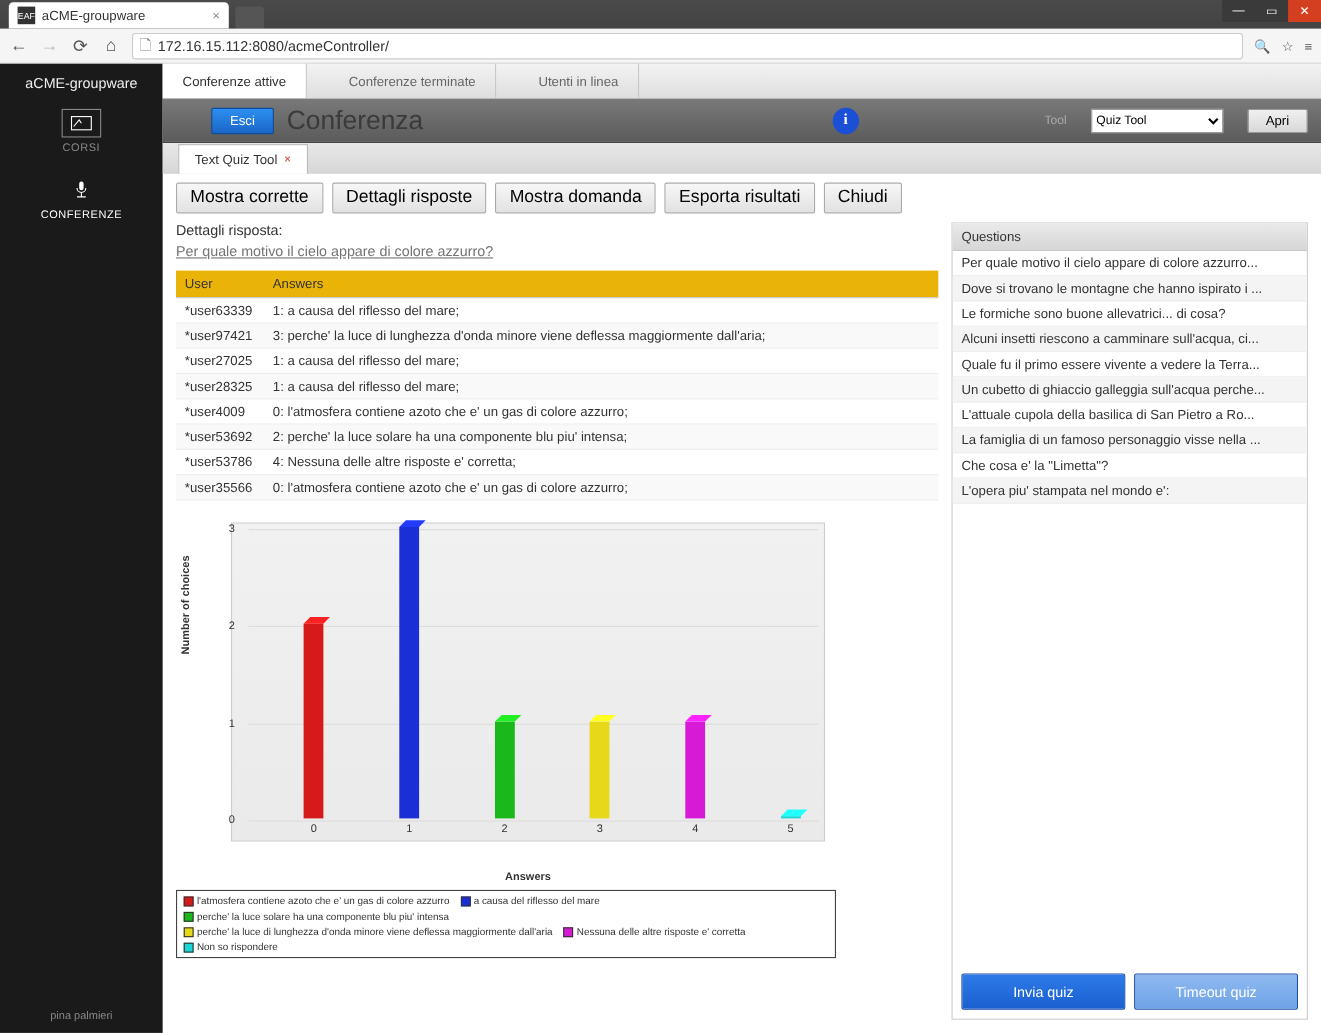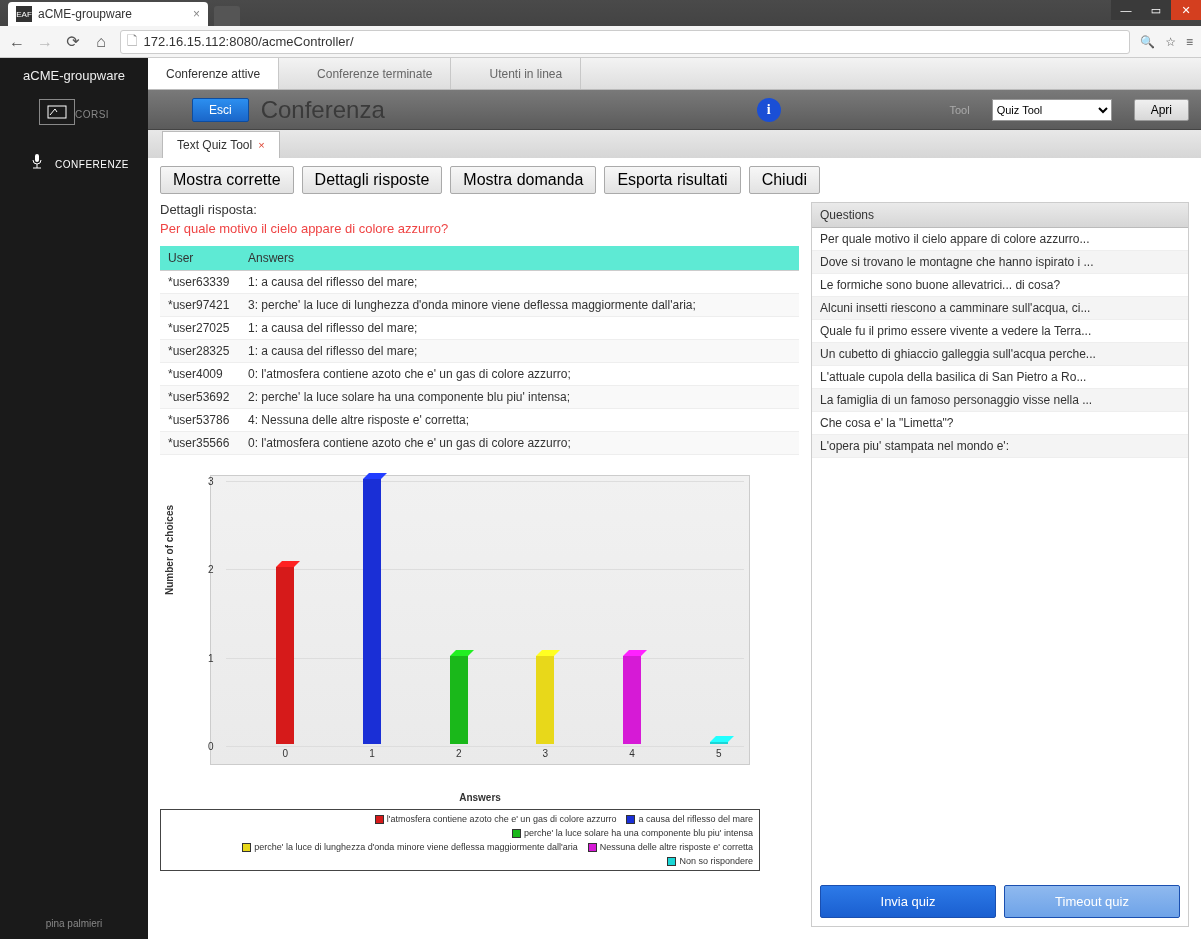--- a/index.html
+++ b/index.html
@@ -21,21 +21,21 @@
 .addr-bar { height: 32px; background: #f5f5f5; display: flex; align-items: center; padding: 0 8px; gap: 10px; border-bottom: 1px solid #ccc; }
 .nav-icon { width: 18px; height: 18px; display: flex; align-items: center; justify-content: center; color: #555; font-size: 16px; cursor: pointer; }
 .url-box { flex: 1; height: 24px; border: 1px solid #ccc; border-radius: 3px; background: #fff; display: flex; align-items: center; padding: 0 6px; font-size: 13px; color: #333; }
 .url-box .doc-icon { margin-right: 6px; color: #888; }
 .addr-right { display: flex; gap: 10px; color: #555; }
 
 
 .app { display: flex; height: calc(939px - 58px); }
 .sidebar { width: 148px; background: #1a1a1a; color: #ccc; display: flex; flex-direction: column; align-items: center; padding-top: 10px; }
 .sidebar-title { font-size: 13px; color: #eee; margin-bottom: 16px; }
-.sidebar-item { display: flex; align-items: center; margin-bottom: 20px; cursor: pointer; }
+.sidebar-item { display: flex; flex-direction: column; align-items: center; margin-bottom: 20px; cursor: pointer; }
 .sidebar-icon { width: 36px; height: 26px; border: 1px solid #888; display: flex; align-items: center; justify-content: center; margin-bottom: 4px; color: #fff; }
 .sidebar-item span { font-size: 10px; color: #888; letter-spacing: 0.5px; }
 .sidebar-item.active span { color: #fff; }
 .sidebar-footer { margin-top: auto; font-size: 10px; color: #888; margin-bottom: 10px; }
 
 .main { flex: 1; display: flex; flex-direction: column; background: #fff; }
 .main-tabs { height: 32px; background: linear-gradient(#f3f3f3,#dedede); display: flex; border-bottom: 1px solid #bbb; gap: 20px; }
 .main-tab { padding: 0 18px; display: flex; align-items: center; font-size: 12px; color: #666; border-right: 1px solid #c8c8c8; cursor: pointer; }
 .main-tab.active { background: #fff; color: #333; }
 
@@ -50,44 +50,44 @@
 
 .sub-tabs { height: 28px; background: linear-gradient(#e8e8e8,#d6d6d6); display: flex; align-items: flex-end; padding-left: 14px; }
 .sub-tab { background: #fff; padding: 6px 14px; border: 1px solid #bbb; border-bottom: none; font-size: 12px; display: flex; align-items: center; gap: 6px; }
 .sub-tab .x { color: #d43; cursor: pointer; font-size: 11px; }
 
 .action-row { padding: 8px 12px; display: flex; gap: 8px; }
 .action-btn { background: linear-gradient(#f7f7f7,#e2e2e2); border: 1px solid #aaa; padding: 4px 12px; font-size: 16px; border-radius: 2px; cursor: pointer; }
 
 .content { flex: 1; display: flex; padding: 0 12px 12px 12px; gap: 12px; overflow: hidden; }
 .left-col { flex: 1; display: flex; flex-direction: column; }
-.right-col { width: 378px; display: flex; flex-direction: column; border: 1px solid #ccc; }
+.right-col { width: 324px; display: flex; flex-direction: column; border: 1px solid #ccc; }
 
 .detail-title { font-size: 13px; margin-bottom: 4px; }
-.question-text { font-size: 13px; color: #ef4444; margin-bottom: 10px; }
+.question-text { font-size: 13px; color: #737373; margin-bottom: 10px; text-decoration: underline; }
 
 .answers-table { width: 100%; border-collapse: collapse; font-size: 12px; }
-.answers-table th { text-align: left; padding: 5px 8px; background: #5eead4; border-bottom: 1px solid #ccc; font-weight: normal; color: #333; }
+.answers-table th { text-align: left; padding: 5px 8px; background: #eab308; border-bottom: 1px solid #ccc; font-weight: normal; color: #333; }
 .answers-table td { padding: 4px 8px; border-bottom: 1px solid #eee; }
 .answers-table tr:nth-child(even) td { background: #f9f9f9; }
 .user-col { width: 80px; }
 
 .chart-wrap { margin-top: 10px; border: 0; }
 .chart-area { position: relative; width: 600px; height: 340px; background: #fff; }
 .plot { position: absolute; left: 50px; top: 10px; width: 540px; height: 290px; background: linear-gradient(#f1f1f1,#eaeaea); border: 1px solid #ccc; }
 .plot-inner { position: absolute; left: 15px; top: 5px; right: 5px; bottom: 20px; }
 .ylabel { position: absolute; left: 4px; top: 50%; transform: rotate(-90deg) translateX(40px); transform-origin: left top; font-size: 10px; font-weight: bold; }
 .xlabel { position: absolute; left: 50%; bottom: -18px; transform: translateX(-50%); font-size: 10px; font-weight: bold; }
 .ytick { position: absolute; left: -18px; font-size: 10px; transform: translateY(-50%); }
 .xtick { position: absolute; bottom: -15px; font-size: 10px; transform: translateX(-50%); }
 .gridline { position: absolute; left: 0; right: 0; height: 1px; background: #ddd; }
 .bar { position: absolute; width: 18px; bottom: 0; }
 .bar::after { content:''; position:absolute; top:-6px; left:0; width:100%; height:6px; background: inherit; filter: brightness(1.3); transform: skewX(-45deg); transform-origin: bottom; }
 .legend { border: 1px solid #444; padding: 4px 6px; margin-top: 4px; width: 600px; font-size: 9px; }
-.legend-row { display: flex; flex-wrap: wrap; gap: 4px 10px; justify-content: flex-end; }
+.legend-row { display: flex; flex-wrap: wrap; gap: 4px 10px; }
 .legend-item { display: flex; align-items: center; gap: 3px; }
 .legend-sw { width: 9px; height: 9px; border: 1px solid #333; }
 
 .q-header { background: linear-gradient(#eaeaea,#d6d6d6); padding: 5px 8px; font-size: 12px; border-bottom: 1px solid #bbb; }
 .q-list { flex: 1; overflow: auto; }
 .q-item { padding: 4px 8px; font-size: 12px; border-bottom: 1px solid #eee; white-space: nowrap; overflow: hidden; text-overflow: ellipsis; cursor: pointer; }
 .q-item:nth-child(even) { background: #f4f4f4; }
 
 .bottom-btns { padding: 8px; display: flex; gap: 8px; }
 .big-btn { flex: 1; padding: 8px; text-align: center; font-size: 13px; color: #fff; border: 1px solid #1a4fb0; border-radius: 2px; cursor: pointer; }

